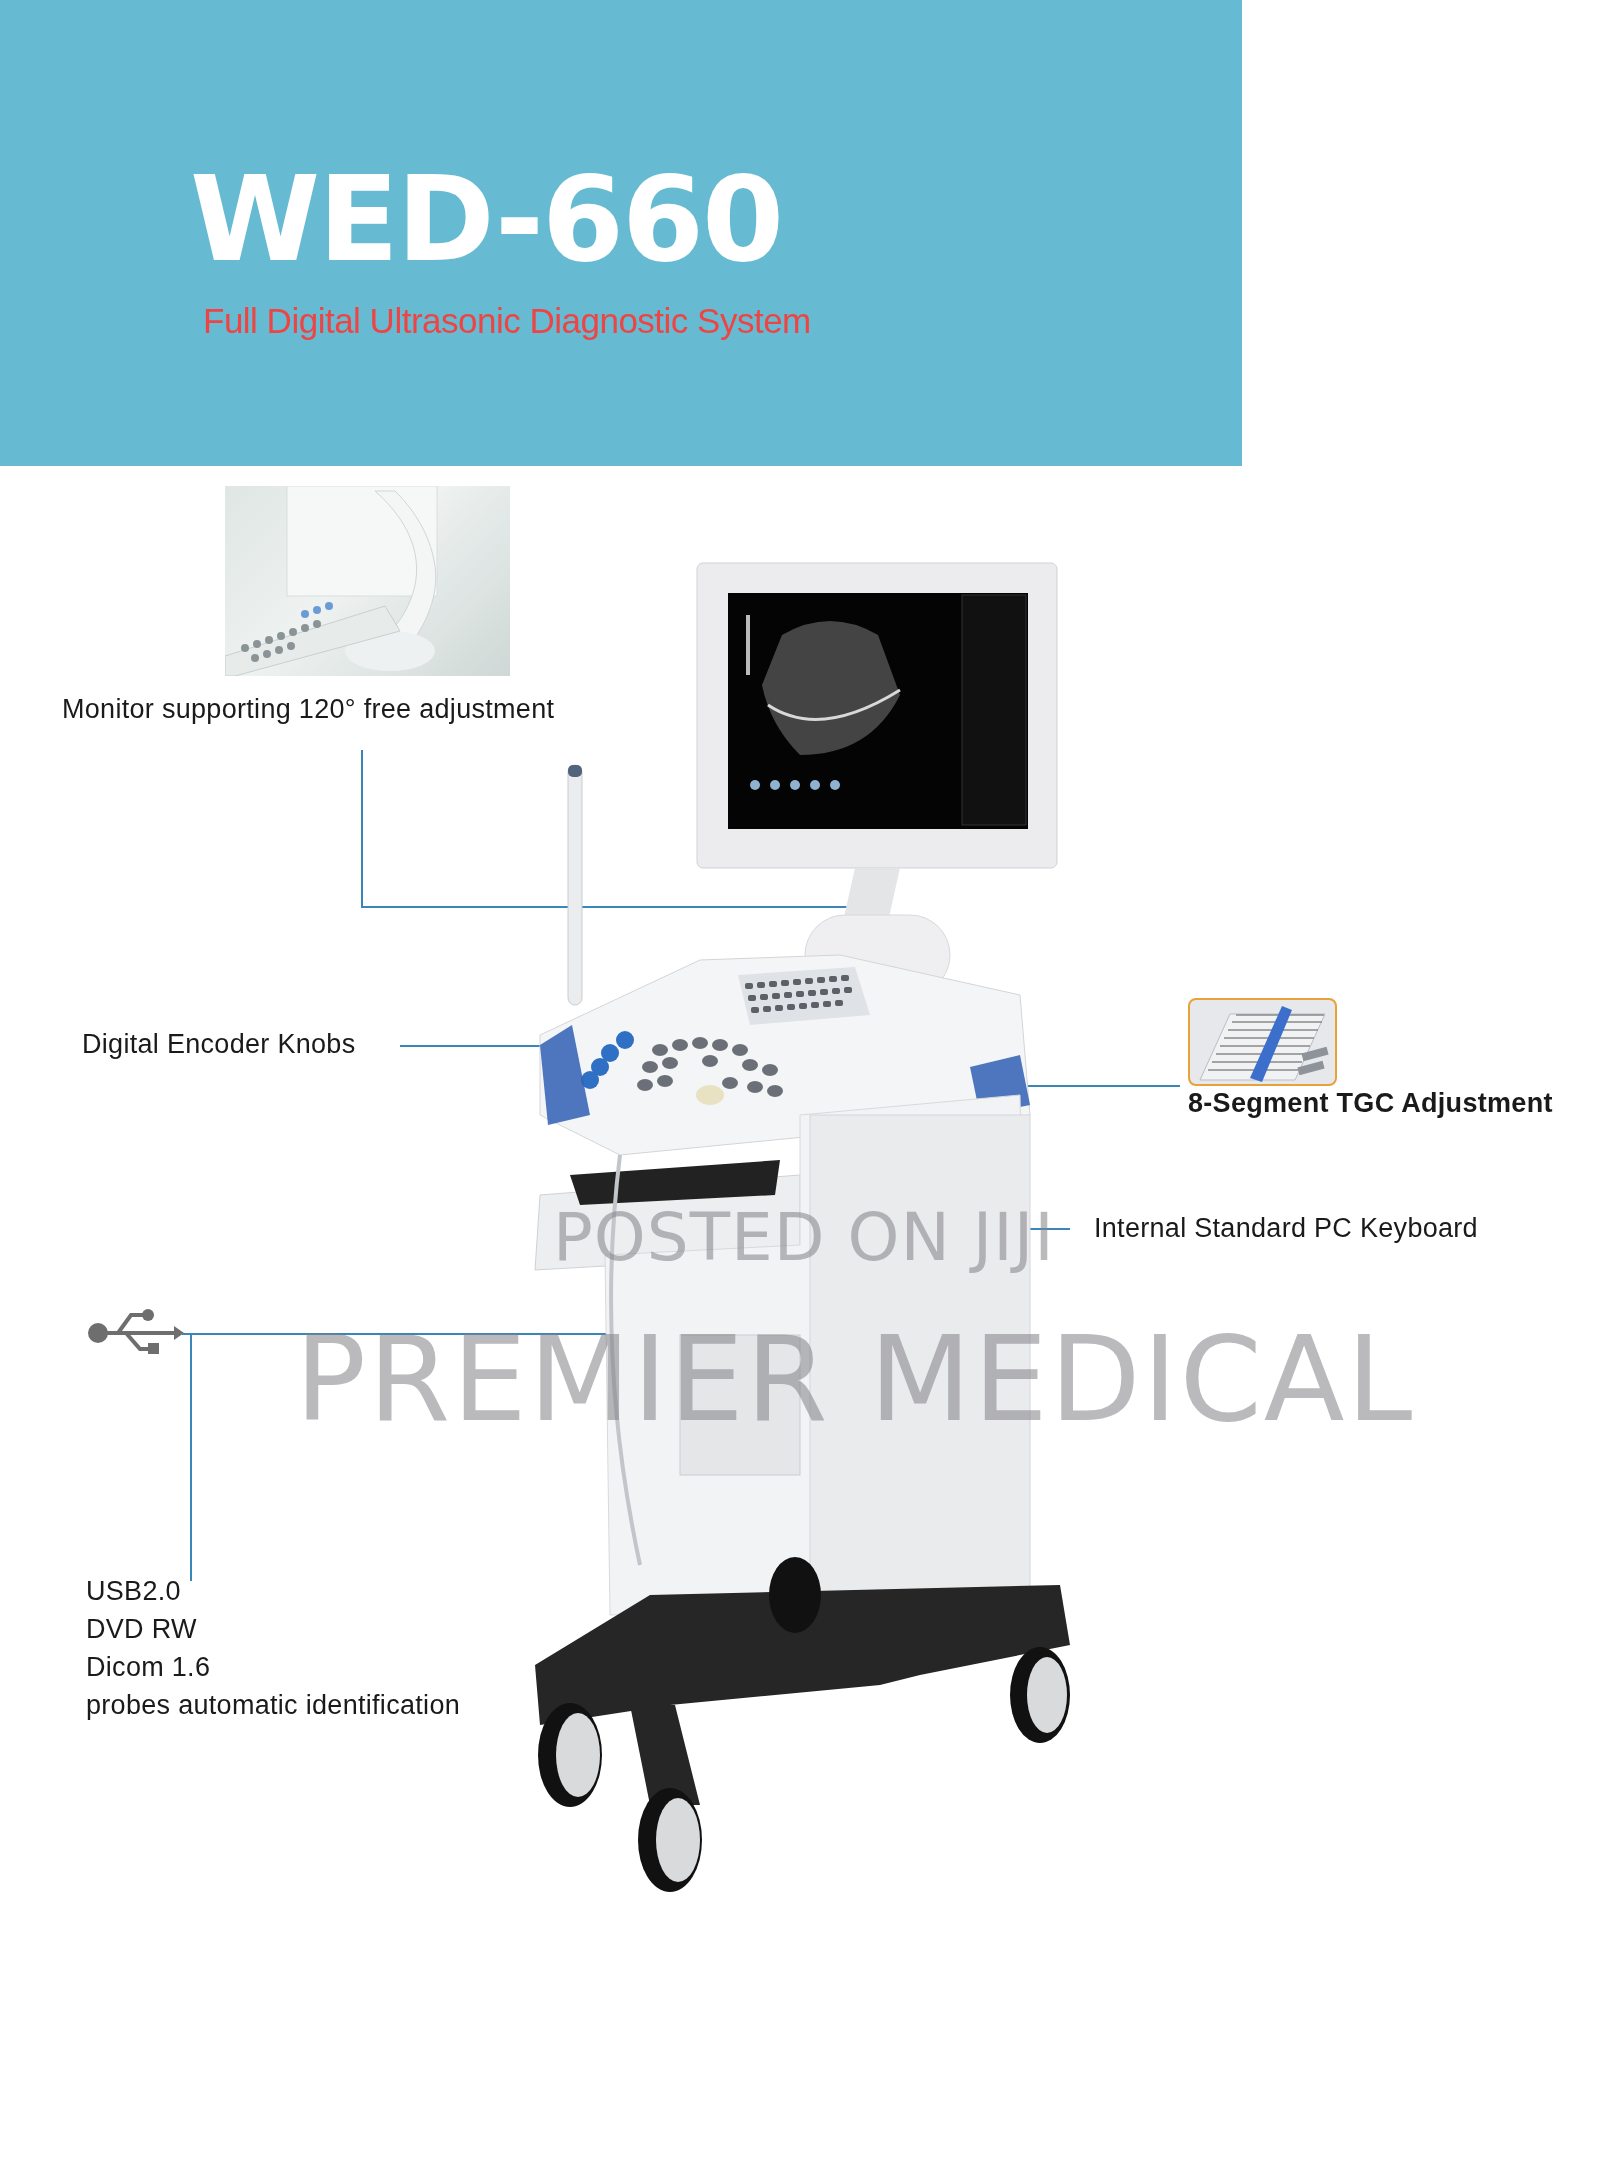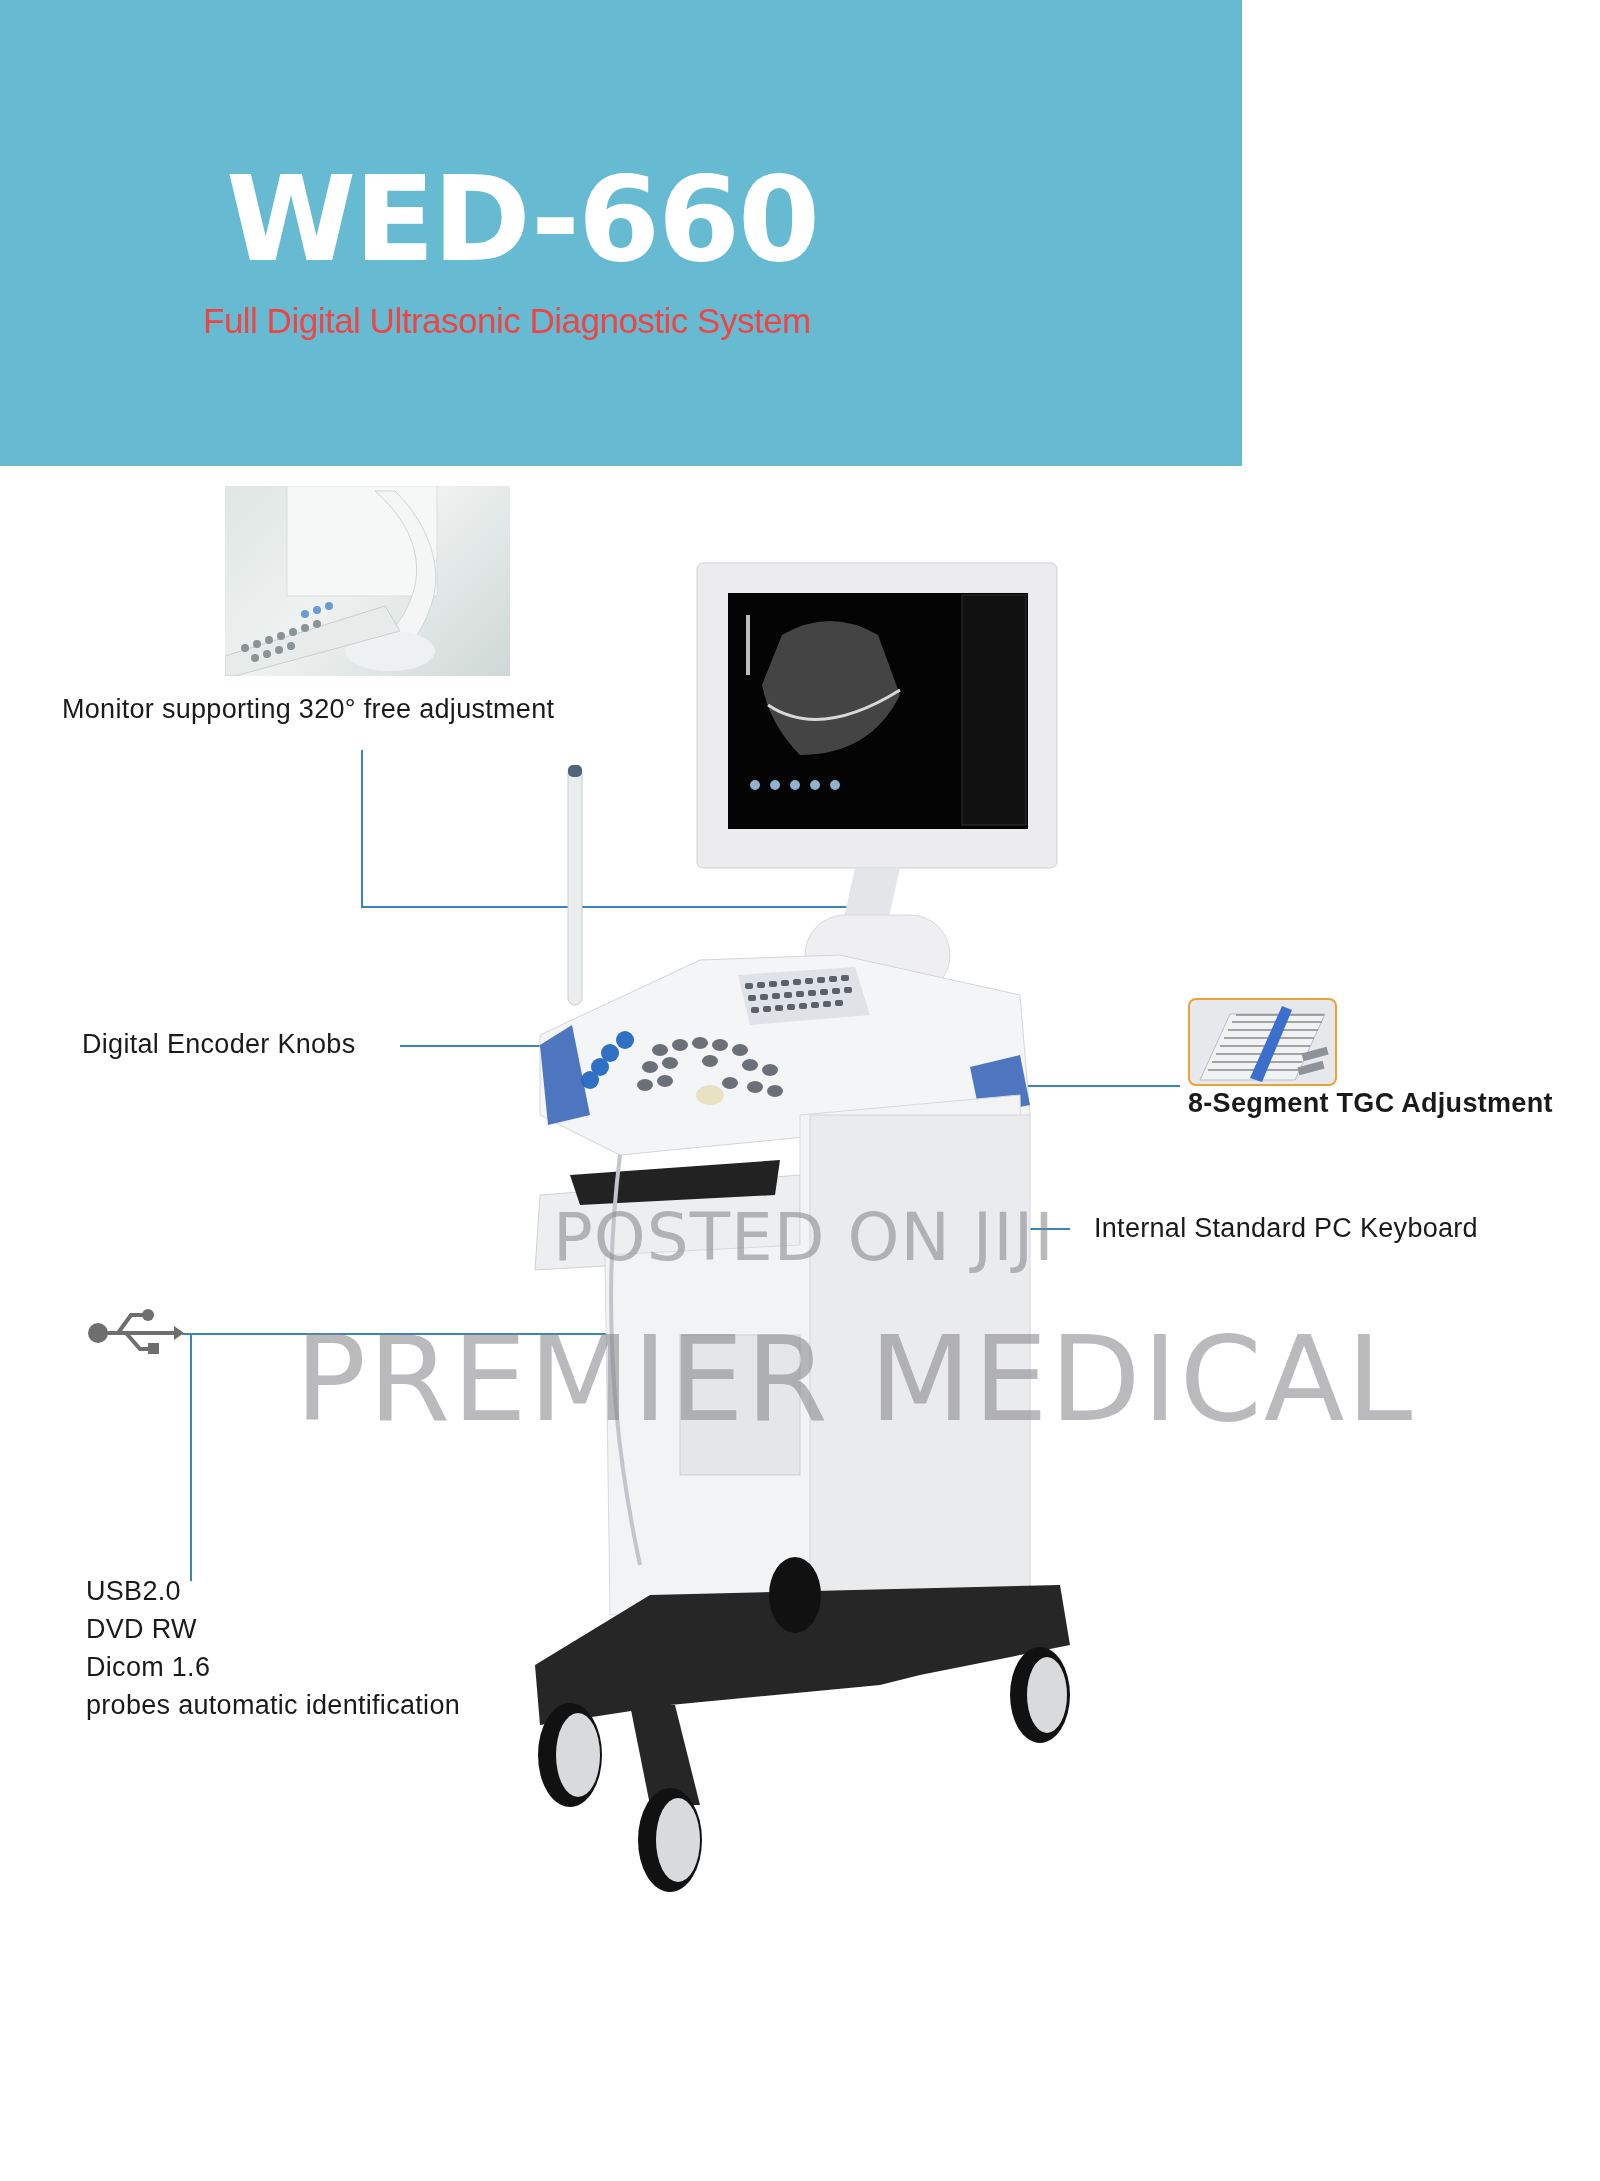--- a/index.html
+++ b/index.html
@@ -1,19 +1,19 @@
 <!DOCTYPE html>
 <html><head>
 <meta charset="utf-8">
 <style>
   html, body { margin:0; padding:0; }
   body { width:1600px; height:2181px; background:#ffffff; position:relative; overflow:hidden; font-family:"Liberation Sans", sans-serif; color:#1a1a1a; }
   .abs { position:absolute; }
   #banner { left:0; top:0; width:1242px; height:466px; background:#66bbd2; }
-  #title { left:190px; top:160px; font-size:118px; font-weight:bold; color:#ffffff; letter-spacing:-2px; line-height:1; font-family:"DejaVu Sans", sans-serif;margin-left:36px; }
+  #title { left:190px; top:160px; font-size:118px; font-weight:bold; color:#ffffff; letter-spacing:-2px; line-height:1; font-family:"DejaVu Sans", sans-serif; }
   #subtitle { left:203px; top:303px; font-size:35px; color:#ef4444; line-height:1; letter-spacing:-0.5px; }
   .label { font-size:27px; color:#1a1a1a; line-height:1; white-space:nowrap; letter-spacing:0.3px; }
   .hline { height:2px; background:#3b86b8; }
   .vline { width:2px; background:#3b86b8; }
   #thumb-monitor { left:225px; top:486px; width:285px; height:190px; background:linear-gradient(135deg,#dfe6e4 0%,#eef2f1 45%,#cfd8d6 100%); overflow:hidden; }
   #thumb-tgc { left:1188px; top:998px; width:145px; height:84px; border:2px solid #e8a23a; border-radius:8px; background:#e6e8ec; overflow:hidden; }
   .watermark { color:rgba(130,130,135,0.55); line-height:1; white-space:nowrap; font-family:"DejaVu Sans", sans-serif; }
   #wm1 { left:553px; top:1205px; font-size:66px; letter-spacing:1px;text-align:right; }
   #wm2 { left:295px; top:1320px; font-size:118px; letter-spacing:2px; }
 </style>
@@ -43,21 +43,21 @@
         <circle cx="54" cy="164" r="4"></circle>
         <circle cx="66" cy="160" r="4"></circle>
     </g>
     <g fill="#6b9bd6">
         <circle cx="80" cy="128" r="4"></circle>
         <circle cx="92" cy="124" r="4"></circle>
         <circle cx="104" cy="120" r="4"></circle>
       </g>
   </svg>
 </div>
-<div class="abs label" style="left:62px;top:696px;">Monitor supporting 320°  free adjustment</div>
+<div class="abs label" style="left:62px;top:696px;">Monitor supporting 120°  free adjustment</div>
 <div class="abs vline" style="left:361px;top:750px;height:158px;"></div>
 <div class="abs hline" style="left:361px;top:906px;width:496px;"></div>
 
 <div class="abs label" style="left:82px;top:1031px;">Digital Encoder Knobs</div>
 <div class="abs hline" style="left:400px;top:1045px;width:175px;"></div>
 
 <div id="thumb-tgc" class="abs">
   <svg width="145" height="84" viewBox="0 0 145 84">
     <polygon points="10,80 40,14 135,14 105,80" fill="#f1f2f4" stroke="#b9bdc4"></polygon>
     <g stroke="#888" stroke-width="1.5">

